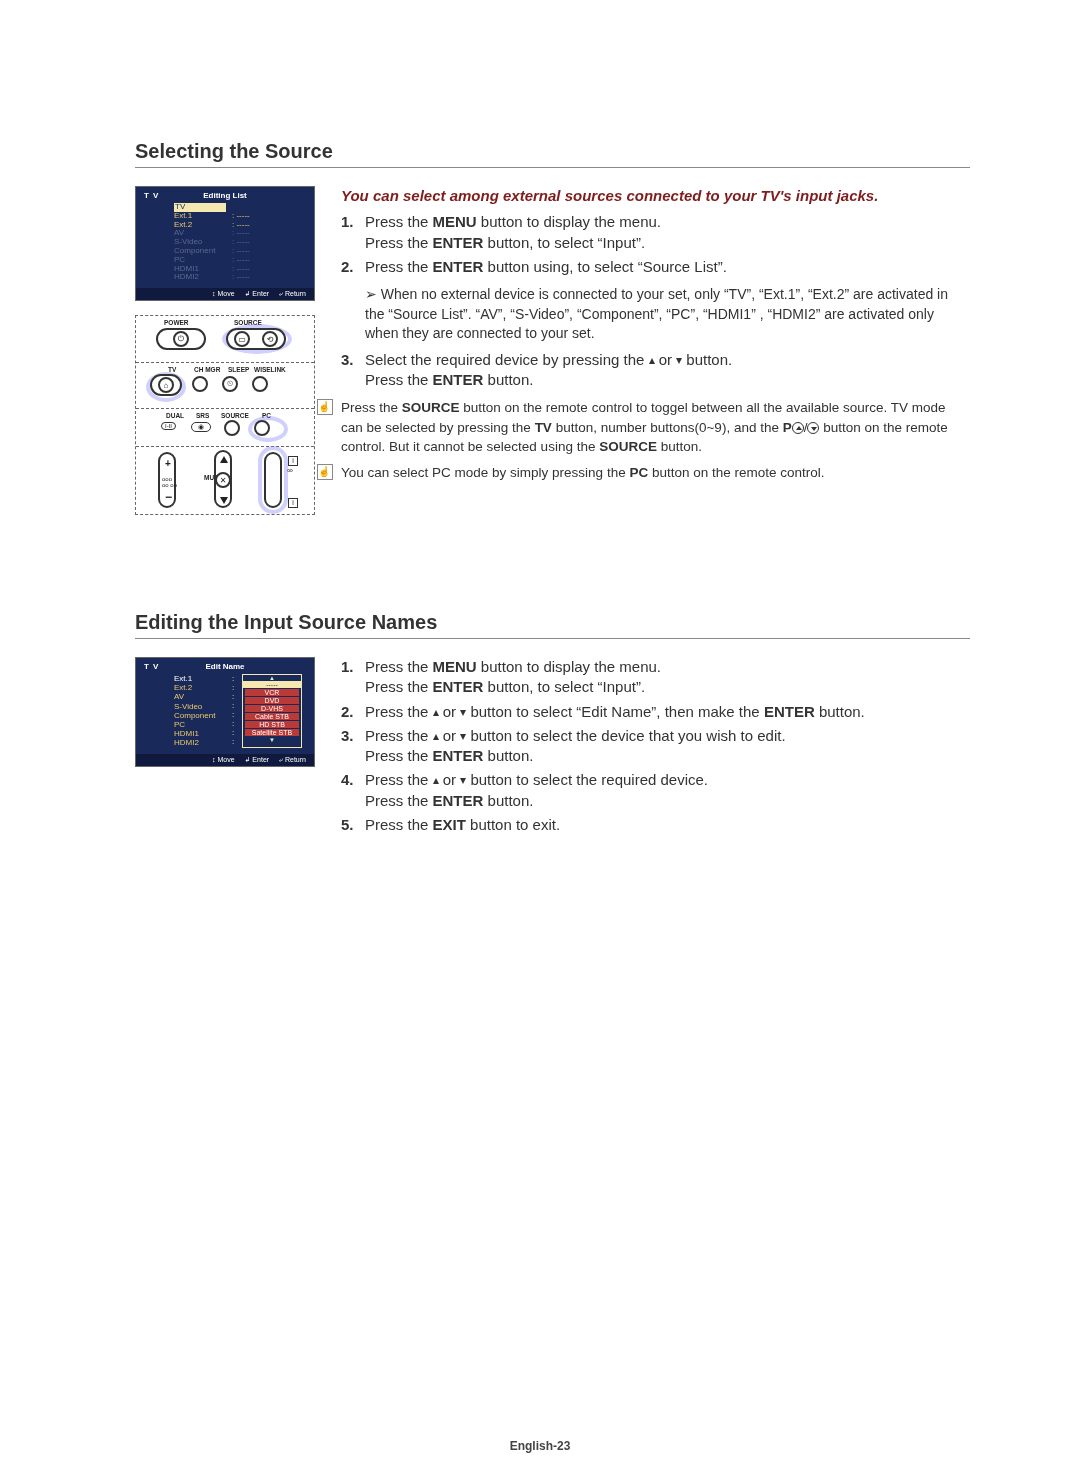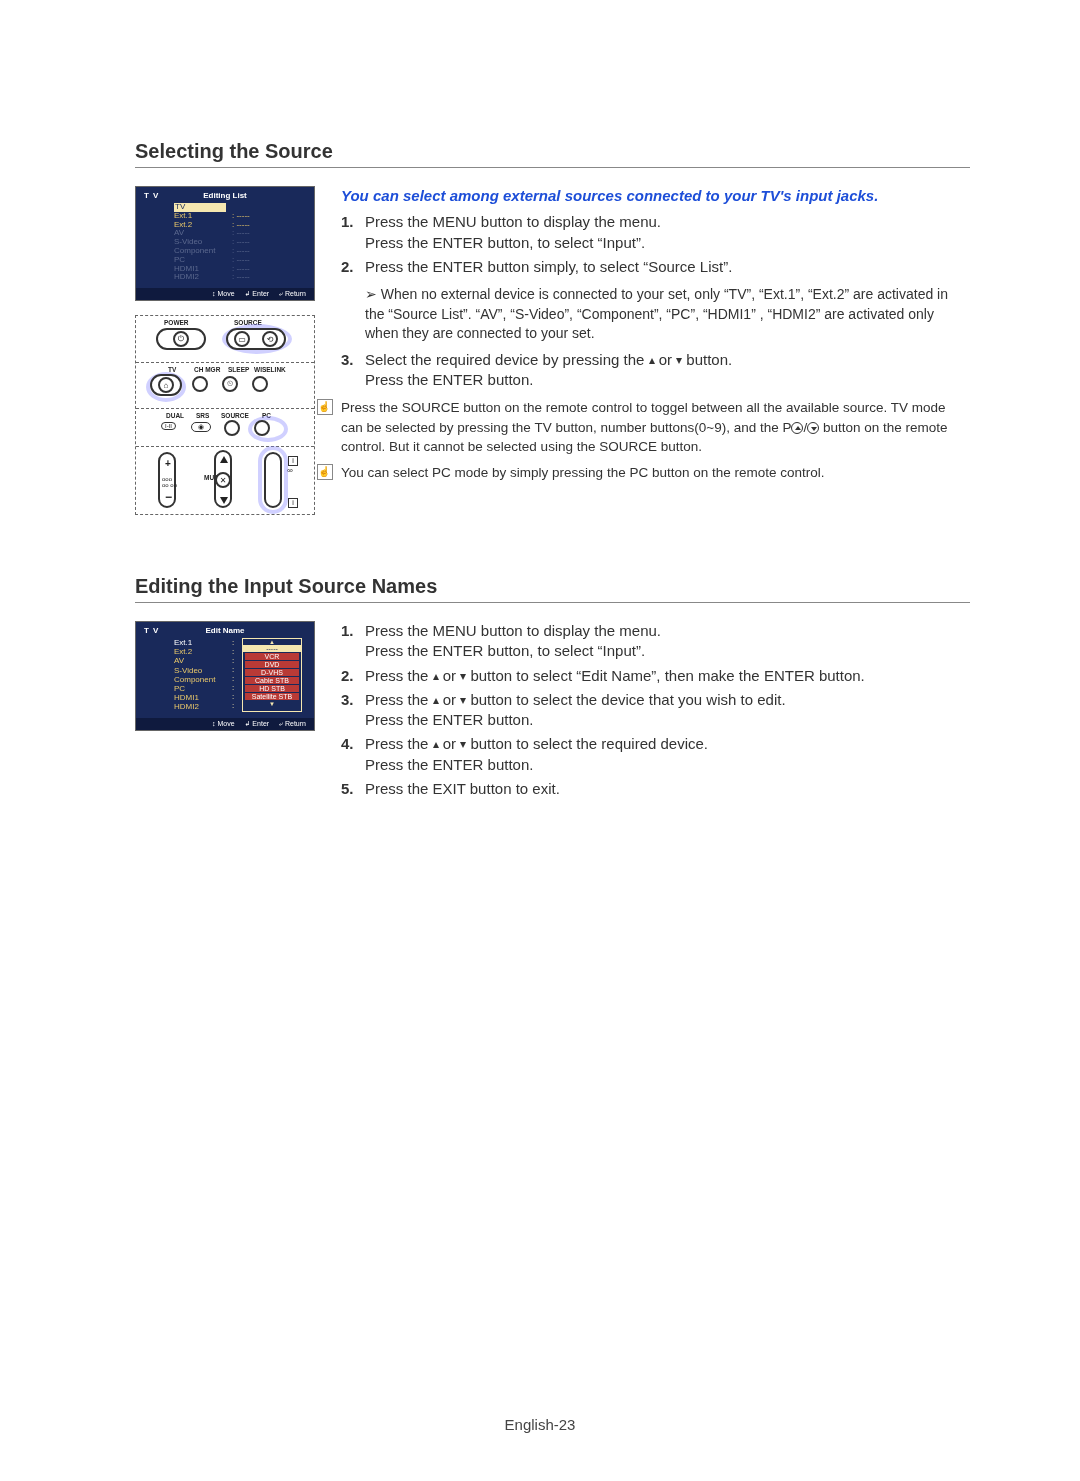--- a/index.html
+++ b/index.html
@@ -33,21 +33,21 @@
     width: 180px;
     flex-shrink: 0;
   }
   .text-col {
     flex: 1;
     font-size: 15px;
     line-height: 1.35;
     color: #333;
   }
   .intro {
-    color: #1d4ed8;
+    color: #7f1d1d;
     font-style: italic;
     font-weight: bold;
     margin-bottom: 6px;
   }
   ol.steps {
     list-style: none;
     padding: 0;
     margin: 0 0 8px 0;
   }
   ol.steps li {
@@ -85,21 +85,21 @@
     width: 16px;
     height: 16px;
     border: 1px solid #888;
     display: flex;
     align-items: center;
     justify-content: center;
     font-size: 10px;
     flex-shrink: 0;
     margin-top: 1px;
   }
-  .b { font-weight: normal; text-align: right; }
+  .b { font-weight: bold; text-align: right; }
   .osd {
     border: 1px solid #666;
     background: #19295a;
     color: #e9c86a;
     font-size: 8px;
     padding: 4px 6px 4px 6px;
     margin-bottom: 14px;
     position: relative;
     height: 115px;
   }
@@ -188,29 +188,30 @@
   .tri-up { border-left:4px solid transparent; border-right:4px solid transparent; border-bottom:7px solid #222; }
   .tri-down { border-left:4px solid transparent; border-right:4px solid transparent; border-top:7px solid #222; }
   .tri-up-s { display:inline-block; border-left:3.5px solid transparent; border-right:3.5px solid transparent; border-bottom:6px solid #333; vertical-align:middle;}
   .tri-down-s { display:inline-block; border-left:3.5px solid transparent; border-right:3.5px solid transparent; border-top:6px solid #333; vertical-align:middle;}
 
   .circ-ch { display:inline-block; width:12px; height:12px; border:1px solid #333; border-radius:50%; vertical-align:middle; position:relative; }
   .circ-ch::after { content:""; position:absolute; left:3px; top:3px; border-left:3px solid transparent; border-right:3px solid transparent; }
   .circ-up::after { border-bottom:4px solid #333; top:2.5px; }
   .circ-down::after { border-top:4px solid #333; top:4px; }
 
-  .section2 { margin-top: 60px; }
+  .section2 { margin-top: 96px; }
 
   .page-num {
     position:absolute;
-    bottom: 48px;
+    bottom: 28px;
     left:50%;
     transform:translateX(-50%);
-    font-size:15px;
+    font-size:12px;
     color:#444;
+    font-weight:bold;
   }
 </style>
 </head>
 <body>
 
 <div class="page">
 
   <div class="section-title">Selecting the Source</div>
 
   <div class="content-row">
@@ -331,21 +332,21 @@
         <li>
           <span class="num">1.</span>
           <span class="body">
             <span>Press the </span><span class="b">MENU</span><span style="white-space:pre-line;"> button to display the menu.
 Press the </span><span class="b">ENTER</span><span> button, to select “Input”.</span>
           </span>
         </li>
         <li>
           <span class="num">2.</span>
           <span class="body">
-            <span>Press the </span><span class="b">ENTER</span><span> button simply, to select “Source List”.</span>
+            <span>Press the </span><span class="b">ENTER</span><span> button using, to select “Source List”.</span>
           </span>
         </li>
       </ol>
       <div class="subnote">
         <span class="arrow">➢</span><span>When no external device is connected to your set, only “TV”, “Ext.1”, “Ext.2” are activated in the “Source List”. “AV”, “S-Video”, “Component”, “PC”, “HDMI1” , “HDMI2” are activated only when they are connected to your set.</span>
       </div>
       <ol class="steps">
         <li>
           <span class="num">3.</span>
           <span class="body">

